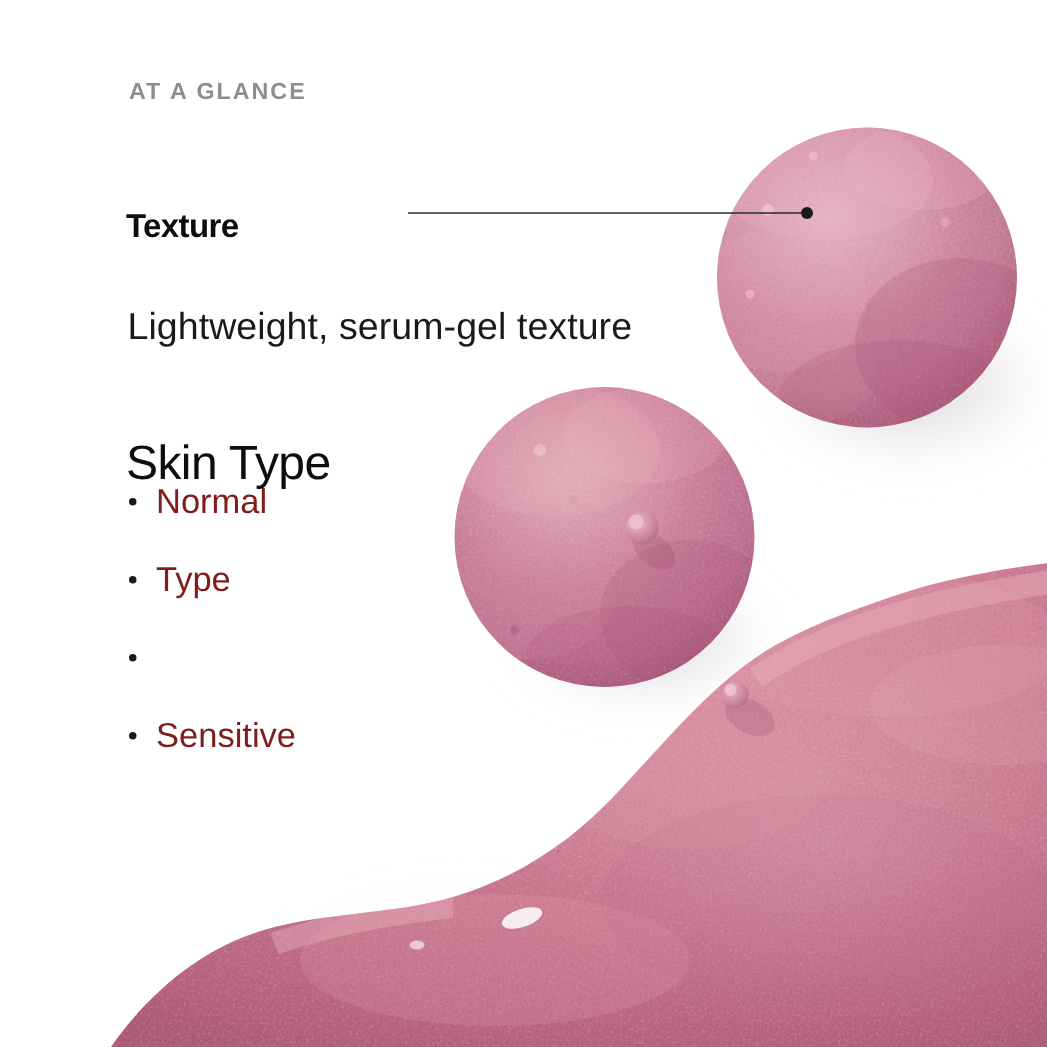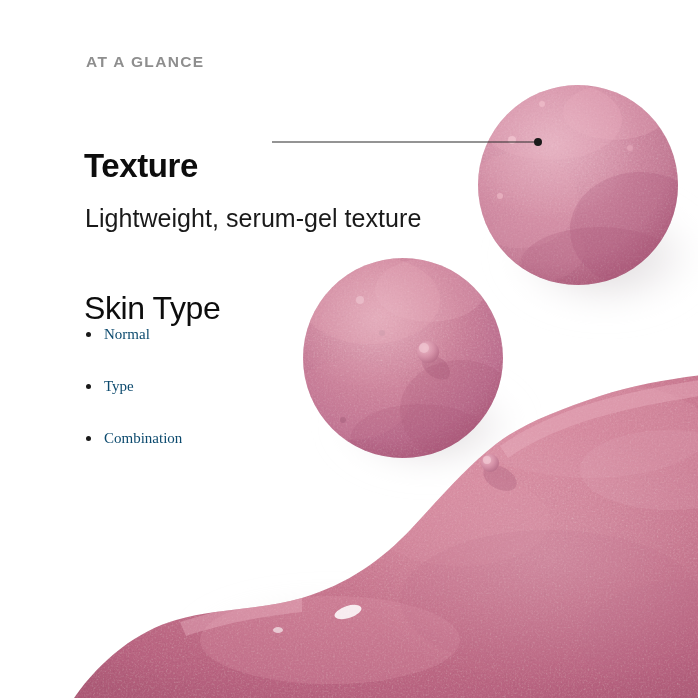--- a/index.html
+++ b/index.html
@@ -45,21 +45,21 @@
     font-weight: bold;
     letter-spacing: 1.35px;
     color: #8e8e8e;
     white-space: nowrap;
   }
 
   .h-texture {
     position: absolute;
     left: 54px;
     top: 120px;
-    font-size: 33px;
+    font-size: 22px;
     font-weight: bold;
     letter-spacing: -0.4px;
     color: #0d0d0d;
     white-space: nowrap;
   }
 
   .sub-texture {
     position: absolute;
     left: 55px;
     top: 179px;
@@ -87,24 +87,23 @@
     top: 321px;
     margin: 0;
     padding: 0;
     list-style: none;
   }
   #bullet-list li {
     position: relative;
     height: 52px;
     line-height: 26px;
     padding-left: 20px;
-    font-size: 15px;
-    color: #0c4a6e;
-    white-space: nowrap;
-    font-family: Liberation Serif, serif;
+    font-size: 23px;
+    color: #7f1d1d;
+    white-space: nowrap;
   }
   #bullet-list li .dot {
     position: absolute;
     left: 2px;
     top: 11px;
     width: 5px;
     height: 5px;
     border-radius: 50%;
     background: #1a1a1a;
   }
@@ -297,18 +296,21 @@
       <li>
         <span class="dot"></span>
         <span>Normal</span>
       </li>
       <li>
         <span class="dot"></span>
         <span>Type</span>
       </li>
       <li>
         <span class="dot"></span>
-        <span>Combination</span>
+      </li>
+      <li>
+        <span class="dot"></span>
+        <span>Sensitive</span>
       </li>
     </ul>
 
   </div>
 </div>
 
 </body></html>

